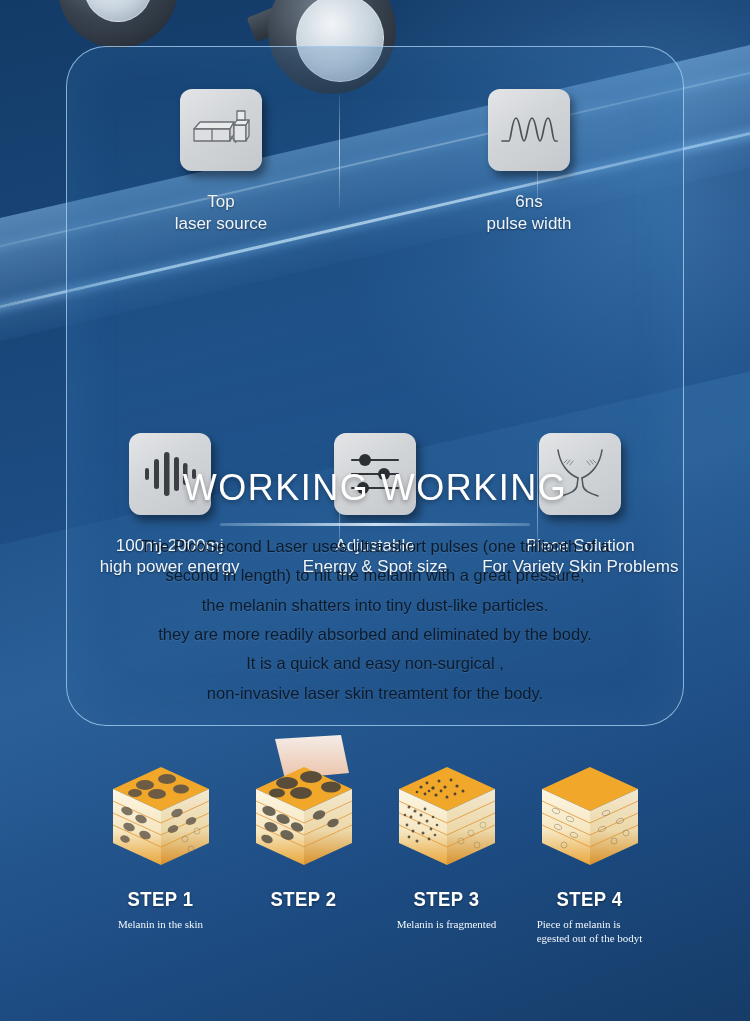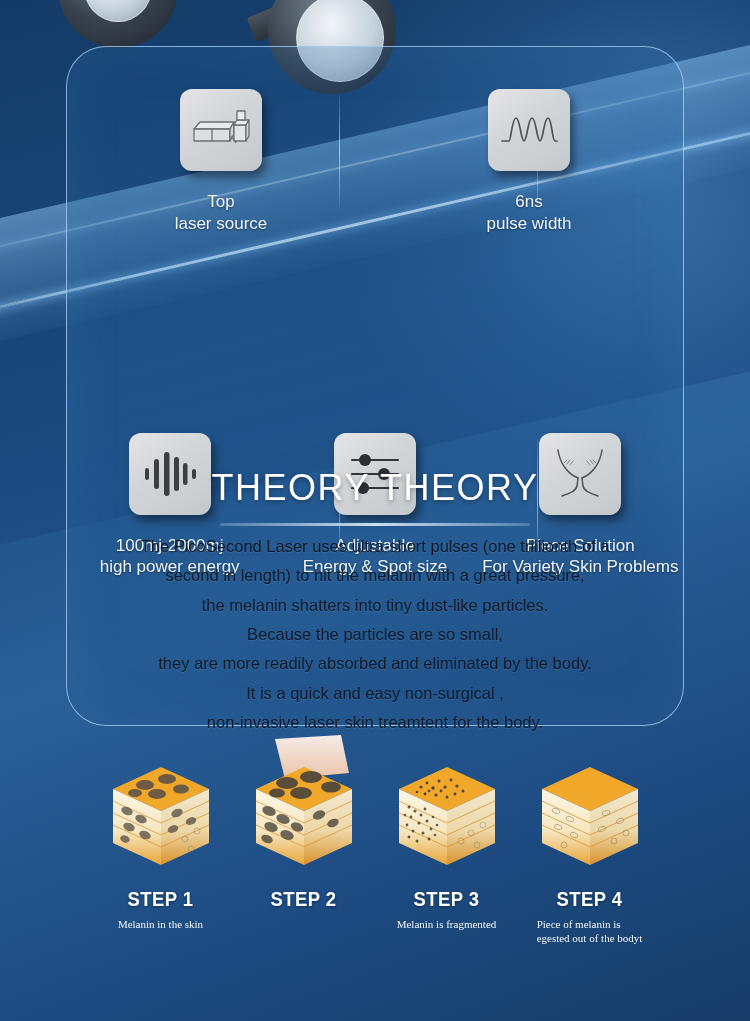--- a/index.html
+++ b/index.html
@@ -266,29 +266,28 @@
         </svg>
       </div>
       <div class="feat-label">
         <div>Piece Solution</div>
         <div>For Variety Skin Problems</div>
       </div>
     </div>
   </div>
 
   <div id="title-block">
-    <div id="title">THEORY THEORY</div>
+    <div id="title">WORKING WORKING</div>
     <div id="title-rule"></div>
   </div>
 
   <div id="theory">
     <p>The PicoSecond Laser uses ultra-short pulses (one trillionth of a</p>
     <p>second in length) to hit the melanin with a great pressure,</p>
     <p>the melanin shatters into tiny dust-like particles.</p>
-    <p>Because the particles are so small,</p>
     <p>they are more readily absorbed and eliminated by the body.</p>
     <p>It is a quick and easy non-surgical ,</p>
     <p>non-invasive laser skin treamtent for the body.</p>
   </div>
 
   <div id="steps">
 
     <div class="step">
       <div class="step-art">
         <svg width="112" height="112" viewBox="0 0 112 112">

